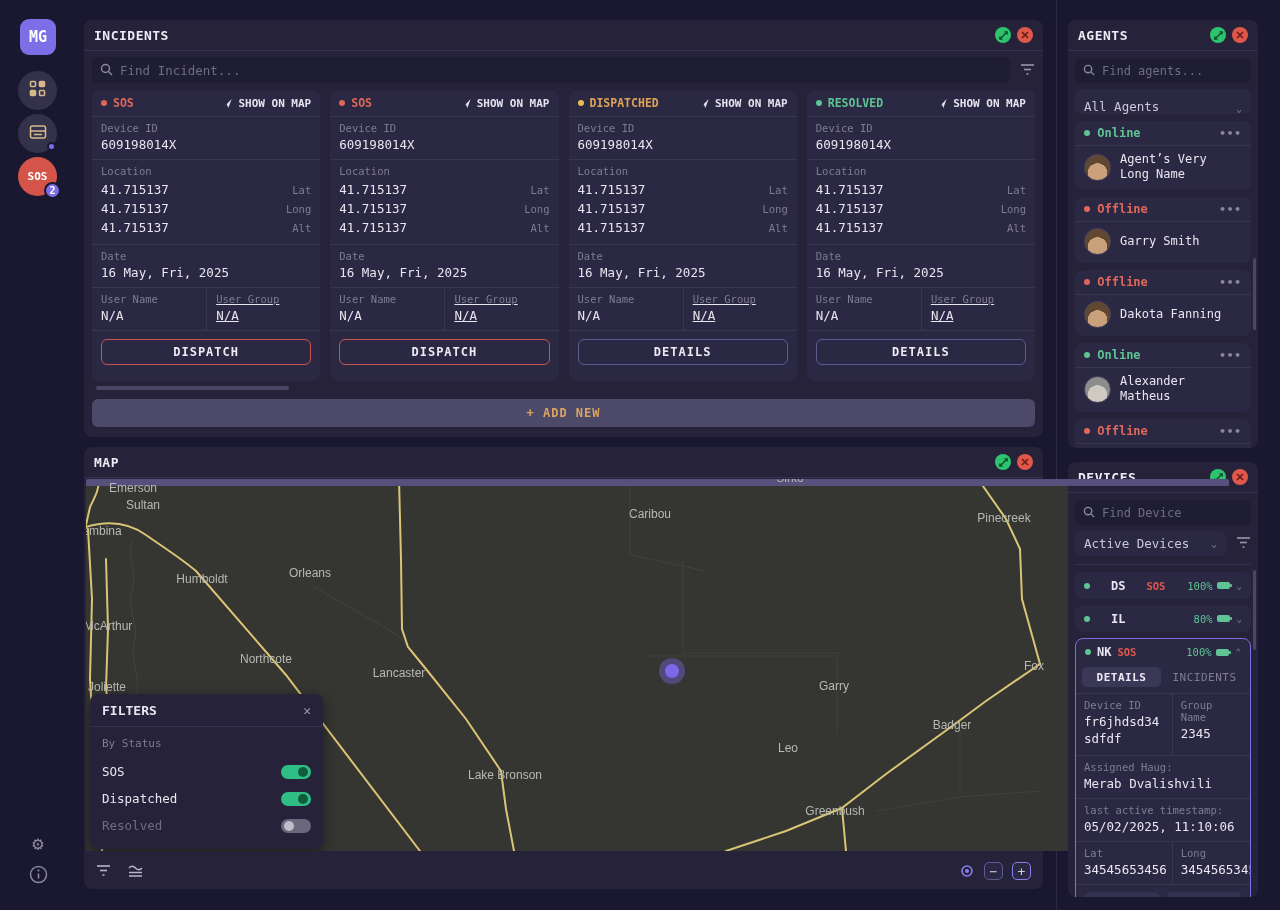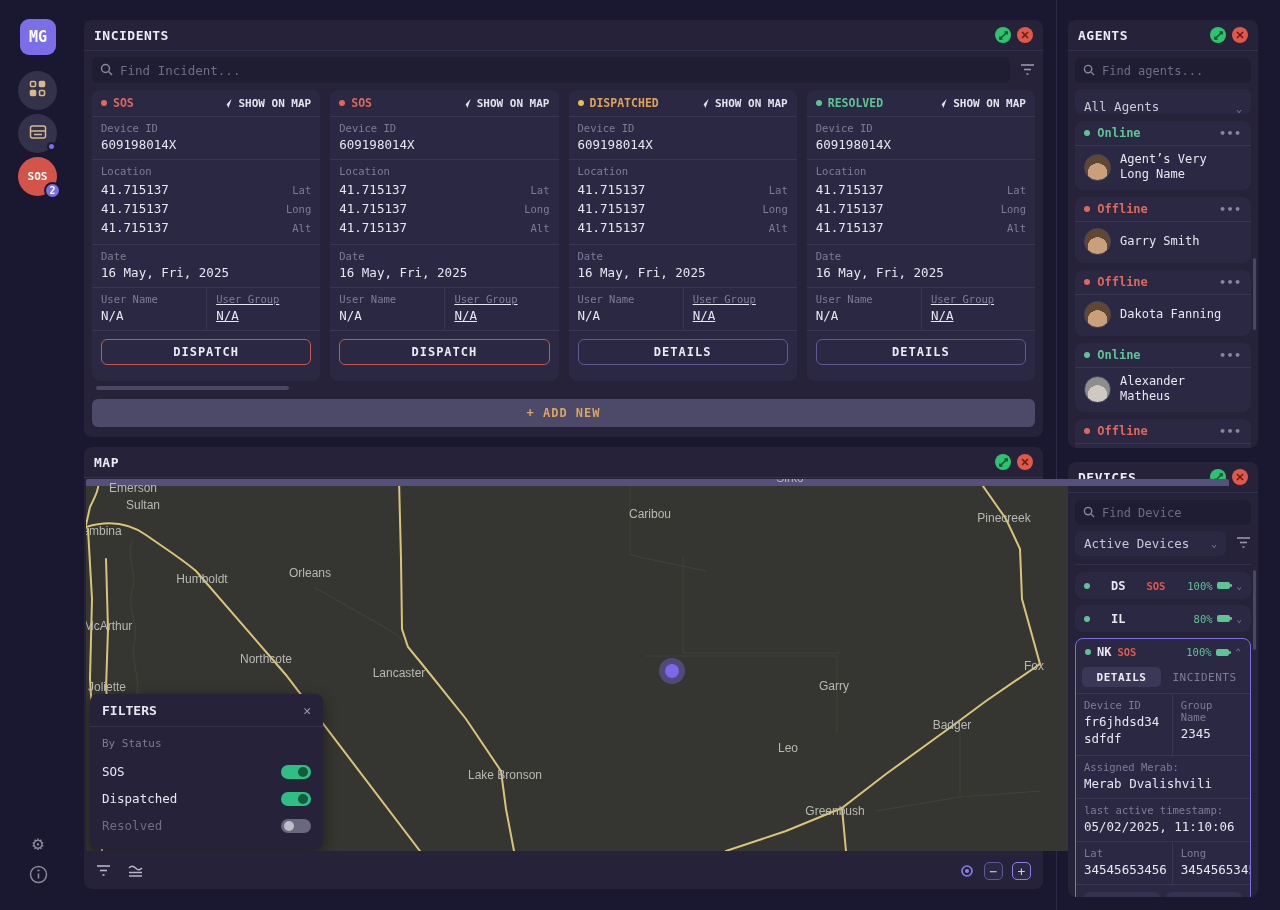--- a/index.html
+++ b/index.html
@@ -765,21 +765,21 @@
         <div class="col c1">
             <div class="lbl">Device ID</div>
           <div class="val wrapval">fr6jhdsd34sdfdf</div>
           </div>
         <div class="col c2">
             <div class="lbl">Group Name</div>
           <div class="val">2345</div>
           </div>
       </div>
       <div class="nk-sec">
-          <div class="lbl">Assigned Merab:</div>
+          <div class="lbl">Assigned Haug:</div>
         <div class="val">Merab Dvalishvili</div>
         </div>
       <div class="nk-sec">
           <div class="lbl">last active timestamp:</div>
         <div class="val">05/02/2025, 11:10:06</div>
         </div>
       <div class="nk-grid">
         <div class="col c1">
             <div class="lbl">Lat</div>
           <div class="val">34545653456</div>

